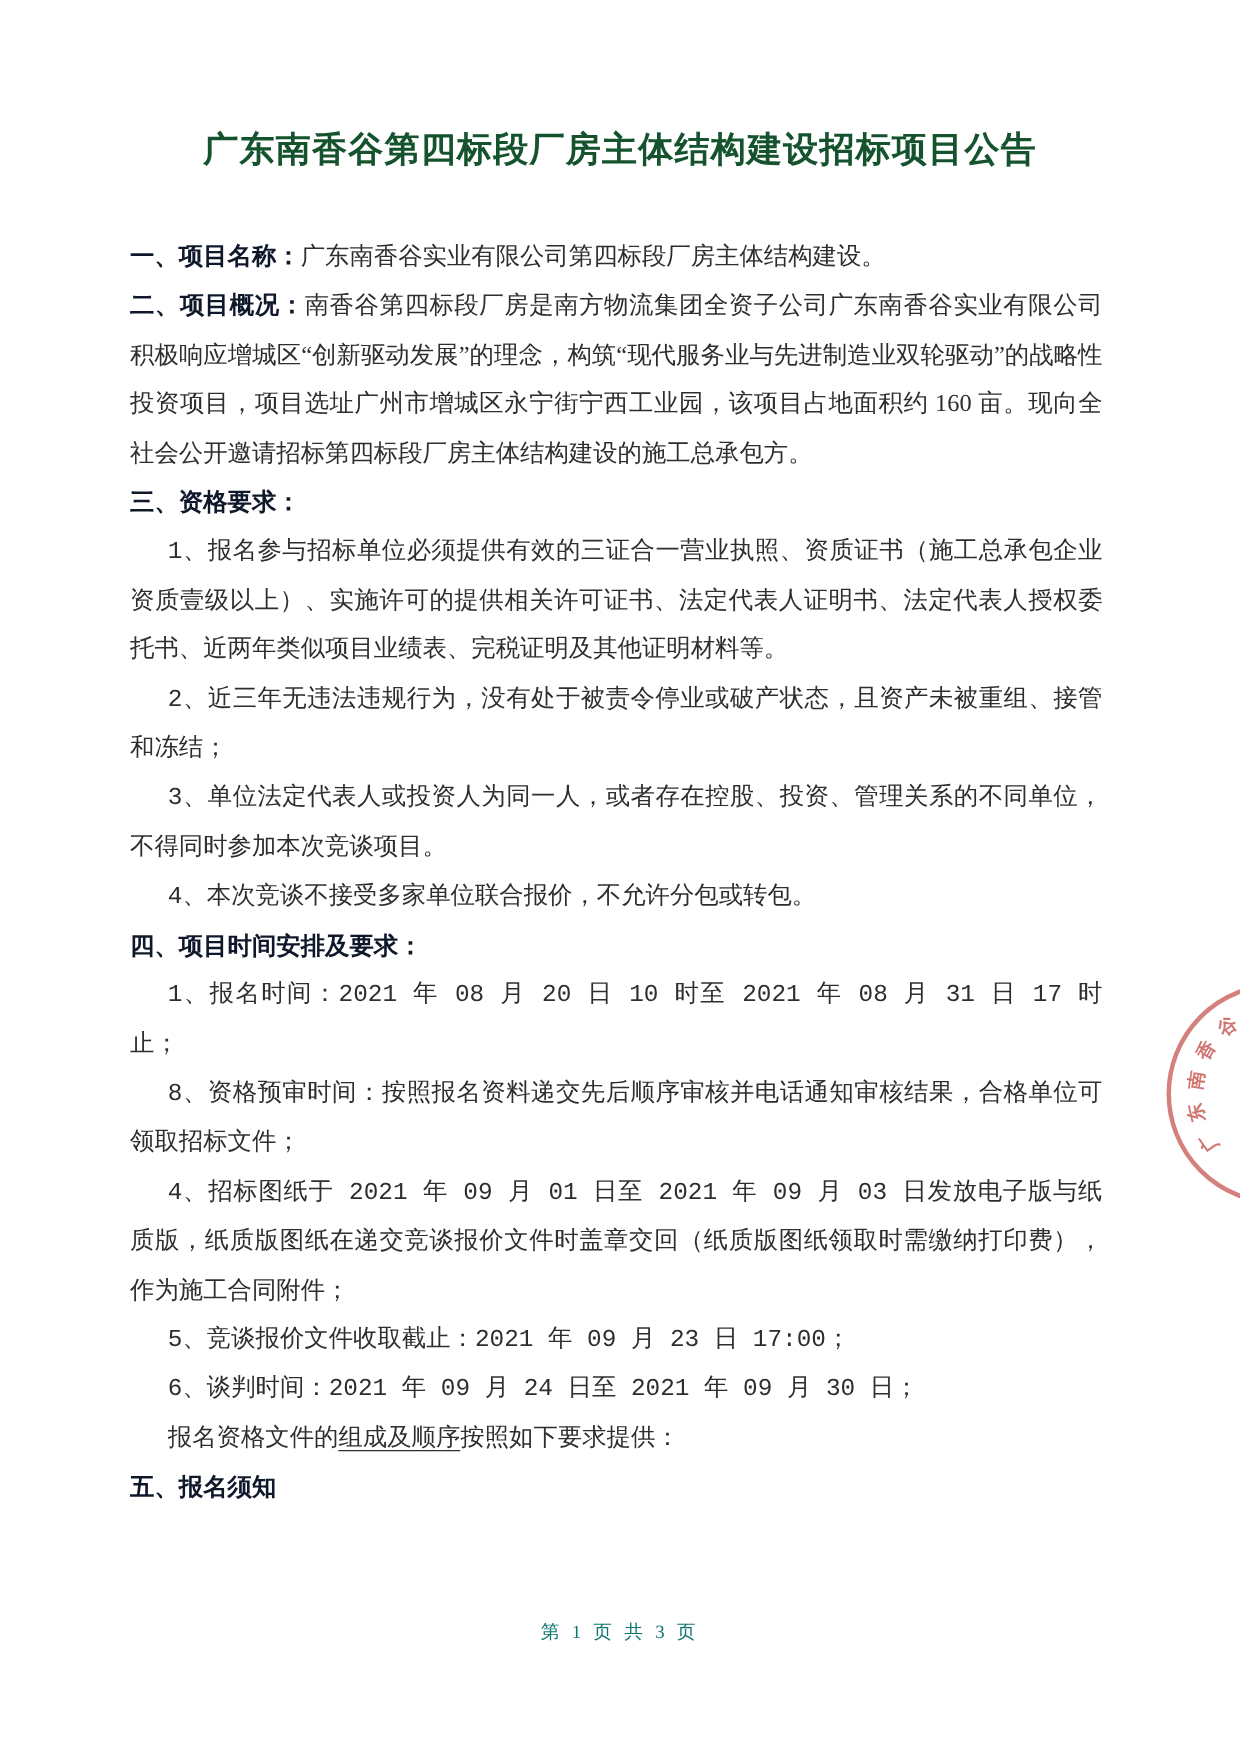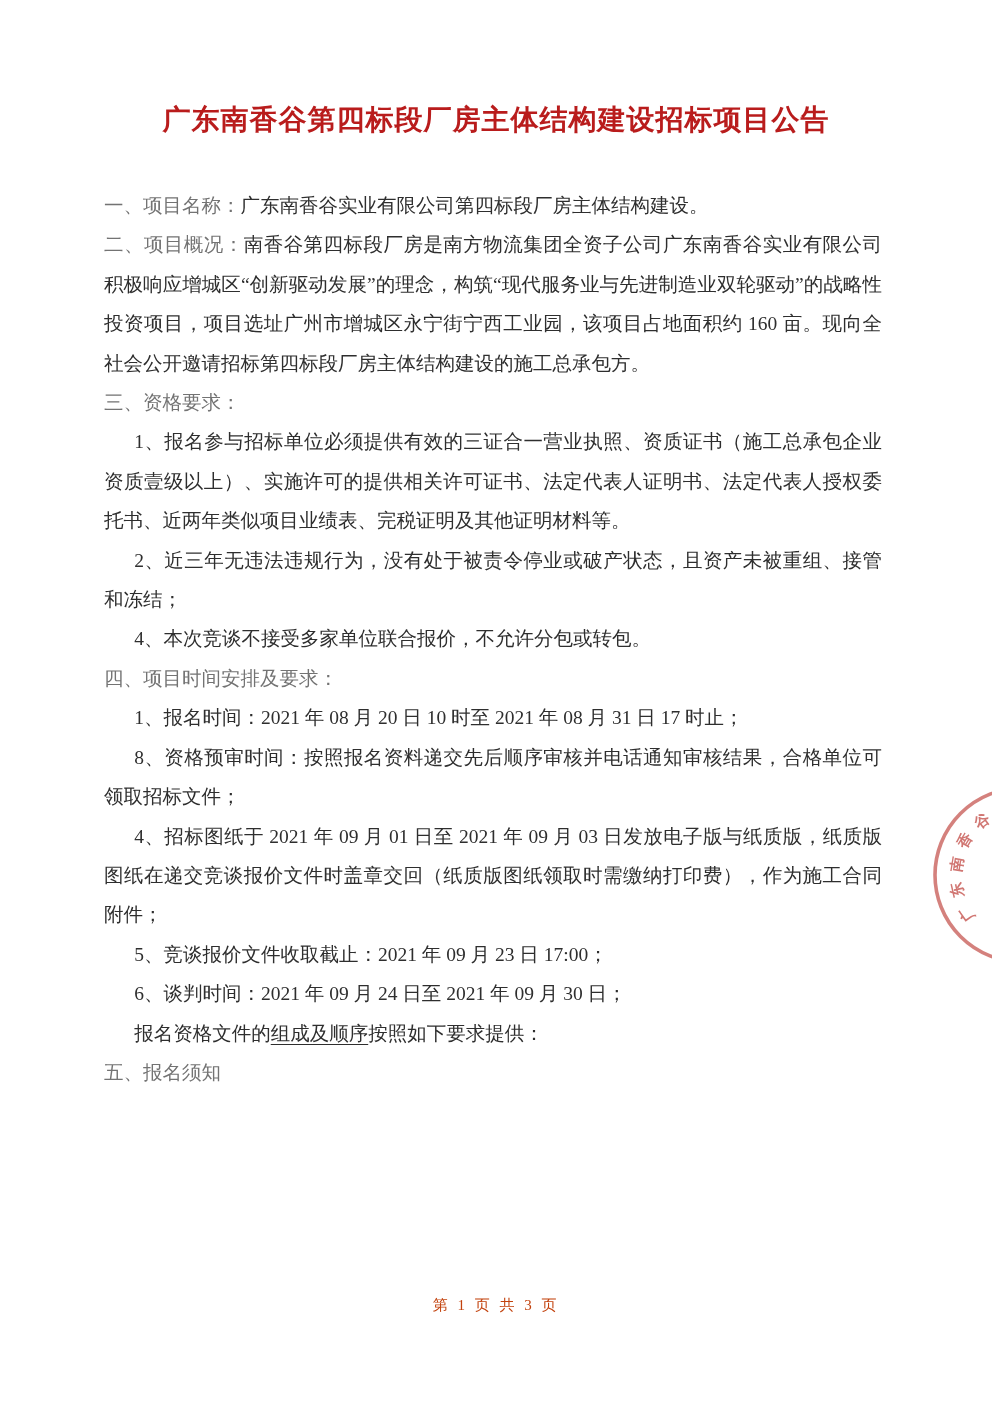--- a/index.html
+++ b/index.html
@@ -20,48 +20,48 @@
     height: 1402px;
     position: relative;
     background: #ffffff;
   }
   .page-title {
     margin: 0;
     padding-top: 101px;
     text-align: center;
     font-size: 28px;
     font-weight: 700;
-    color: #b91c1c;
+    color: #14532d;
     letter-spacing: 1px;
   }
   .content {
     margin: 47px 110px 0 104px;
   }
   p.para {
     margin: 0;
     font-size: 19.5px;
     line-height: 39.4px;
     text-align: justify;
     color: #2e2e2e;
   }
-  .b { font-weight: 400; color: #737373; }
-  .indent { text-indent: 1.55em; }
+  .b { font-weight: 700; color: #0f172a; }
+  .indent { text-indent: 1.55em; font-family: Liberation Mono, monospace; }
   .underline {
     text-decoration: underline;
     text-underline-offset: 4px;
   }
   .page-footer {
     position: absolute;
     left: 0;
     right: 0;
     top: 1296px;
     text-align: center;
     font-size: 15px;
     letter-spacing: 3px;
-    color: #c2410c;
+    color: #0f766e;
   }
   .stamp {
     position: absolute;
     left: 930px;
     top: 779px;
     width: 62px;
     height: 194px;
     pointer-events: none;
   }
   .stamp svg { display: block; }
@@ -81,20 +81,21 @@
   <div class="content">
 
     <p class="para"><span class="b">一、项目名称：</span><span>广东南香谷实业有限公司第四标段厂房主体结构建设。</span></p>
 
     <p class="para"><span class="b">二、项目概况：</span><span>南香谷第四标段厂房是南方物流集团全资子公司广东南香谷实业有限公司积极响应增城区“创新驱动发展”的理念，构筑“现代服务业与先进制造业双轮驱动”的战略性投资项目，项目选址广州市增城区永宁街宁西工业园，该项目占地面积约 160 亩。现向全社会公开邀请招标第四标段厂房主体结构建设的施工总承包方。</span></p>
 
     <p class="para"><span class="b">三、资格要求：</span></p>
 
     <p class="para indent">1、报名参与招标单位必须提供有效的三证合一营业执照、资质证书（施工总承包企业资质壹级以上）、实施许可的提供相关许可证书、法定代表人证明书、法定代表人授权委托书、近两年类似项目业绩表、完税证明及其他证明材料等。</p>
     <p class="para indent">2、近三年无违法违规行为，没有处于被责令停业或破产状态，且资产未被重组、接管和冻结；</p>
+    <p class="para indent">3、单位法定代表人或投资人为同一人，或者存在控股、投资、管理关系的不同单位，不得同时参加本次竞谈项目。</p>
     <p class="para indent">4、本次竞谈不接受多家单位联合报价，不允许分包或转包。</p>
 
     <p class="para"><span class="b">四、项目时间安排及要求：</span></p>
 
     <p class="para indent">1、报名时间：2021 年 08 月 20 日 10 时至 2021 年 08 月 31 日 17 时止；</p>
     <p class="para indent">8、资格预审时间：按照报名资料递交先后顺序审核并电话通知审核结果，合格单位可领取招标文件；</p>
     <p class="para indent">4、招标图纸于 2021 年 09 月 01 日至 2021 年 09 月 03 日发放电子版与纸质版，纸质版图纸在递交竞谈报价文件时盖章交回（纸质版图纸领取时需缴纳打印费），作为施工合同附件；</p>
     <p class="para indent">5、竞谈报价文件收取截止：2021 年 09 月 23 日 17:00；</p>
     <p class="para indent">6、谈判时间：2021 年 09 月 24 日至 2021 年 09 月 30 日；</p>
 

